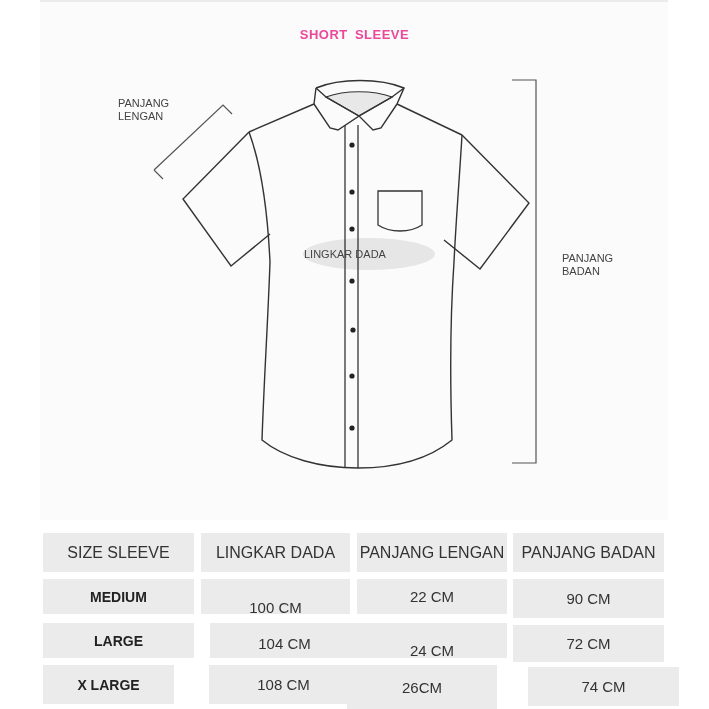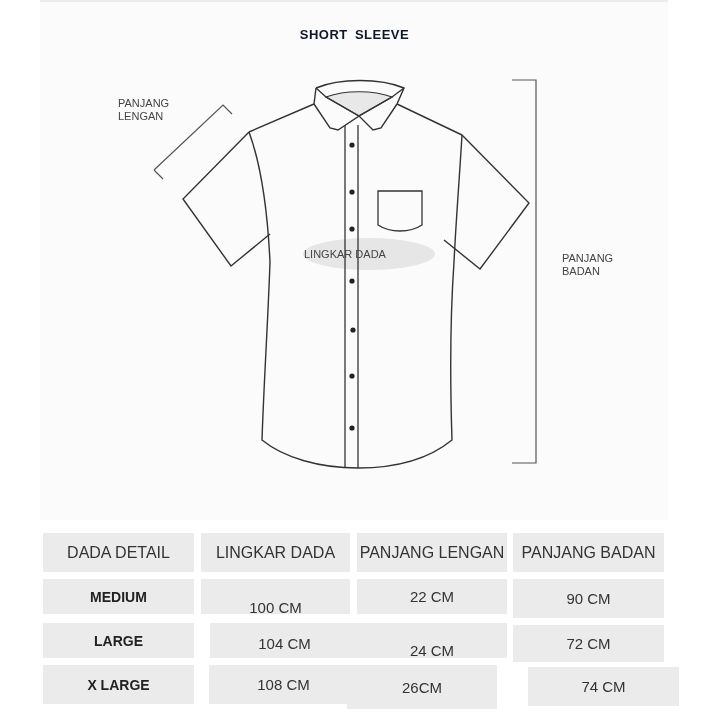--- a/index.html
+++ b/index.html
@@ -33,21 +33,21 @@
     }
     .title {
       position: absolute;
       left: 0;
       width: 709px;
       top: 27px;
       text-align: center;
       font-weight: bold;
       font-size: 13px;
       letter-spacing: 0.5px;
-      color: #0f172a;
+      color: #ec4899;
       word-spacing: 3px;
     }
     svg.drawing {
       position: absolute;
       left: 0;
       top: 0;
     }
     .label {
       position: absolute;
       font-size: 11px;
@@ -129,32 +129,32 @@
 
 <div class="label label-body">
   <div>PANJANG</div>
   <div>BADAN</div>
 </div>
 
 <div class="label label-chest">LINGKAR DADA</div>
 
 <div class="size-table">
 
-  <div class="cell header" style="left:0;top:0;width:151px;height:39px;">DADA DETAIL</div>
+  <div class="cell header" style="left:0;top:0;width:151px;height:39px;">SIZE SLEEVE</div>
   <div class="cell header" style="left:158px;top:0;width:149px;height:39px;">LINGKAR DADA</div>
   <div class="cell header" style="left:314px;top:0;width:150px;height:39px;">PANJANG LENGAN</div>
   <div class="cell header" style="left:470px;top:0;width:151px;height:39px;">PANJANG BADAN</div>
 
   <div class="cell size" style="left:0;top:46px;width:151px;height:35px;">MEDIUM</div>
   <div class="cell" style="left:158px;top:46px;width:149px;height:35px;padding-top:21px;box-sizing:border-box;text-align:right;">100 CM</div>
   <div class="cell" style="left:314px;top:46px;width:150px;height:35px;">22 CM</div>
   <div class="cell" style="left:470px;top:46px;width:151px;height:39px;">90 CM</div>
 
   <div class="cell size" style="left:0;top:90px;width:151px;height:35px;">LARGE</div>
   <div class="cell" style="left:158px;top:90px;width:149px;height:35px;padding-top:6px;box-sizing:border-box;margin-left:9px;">104 CM</div>
   <div class="cell" style="left:314px;top:90px;width:150px;height:35px;padding-top:20px;box-sizing:border-box;">24 CM</div>
   <div class="cell" style="left:470px;top:92px;width:151px;height:37px;box-sizing:border-box;">72 CM</div>
 
-  <div class="cell size" style="left:0;top:132px;width:151px;height:39px;box-sizing:border-box;">X LARGE</div>
+  <div class="cell size" style="left:0;top:132px;width:131px;height:39px;box-sizing:border-box;">X LARGE</div>
   <div class="cell" style="left:166px;top:132px;width:149px;height:39px;">108 CM</div>
   <div class="cell" style="left:304px;top:132px;width:150px;height:44px;">26CM</div>
   <div class="cell" style="left:470px;top:134px;width:151px;height:39px;margin-left:15px;">74 CM</div>
 </div>
 
 </body></html>

